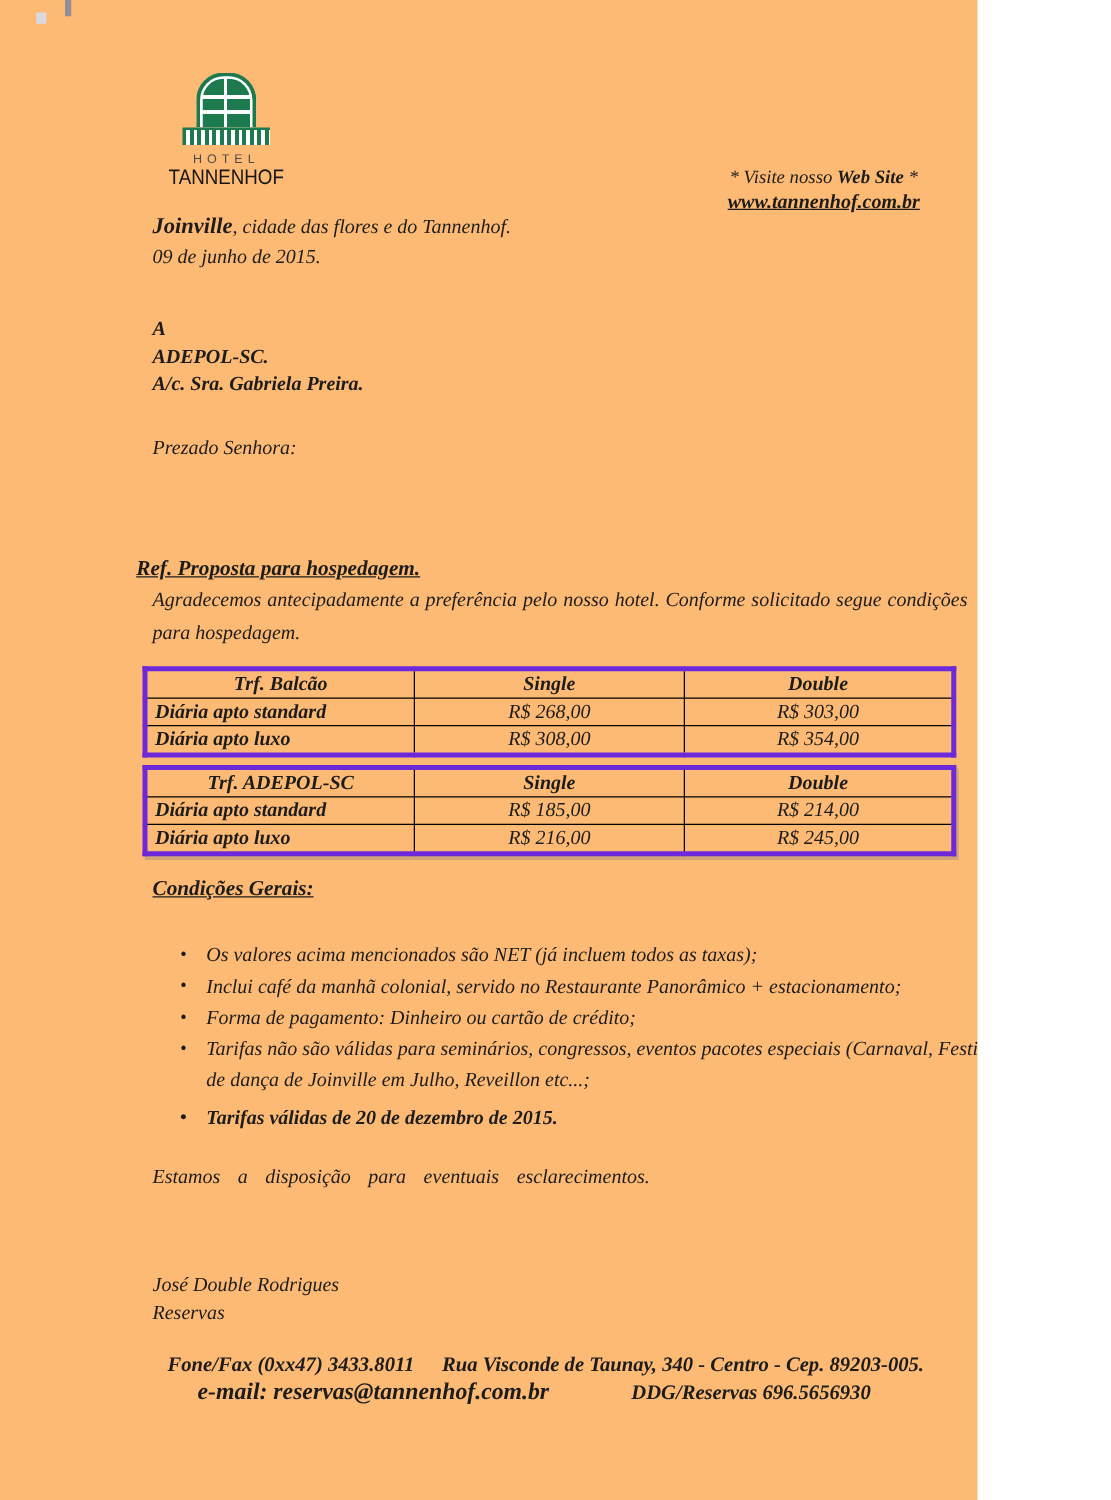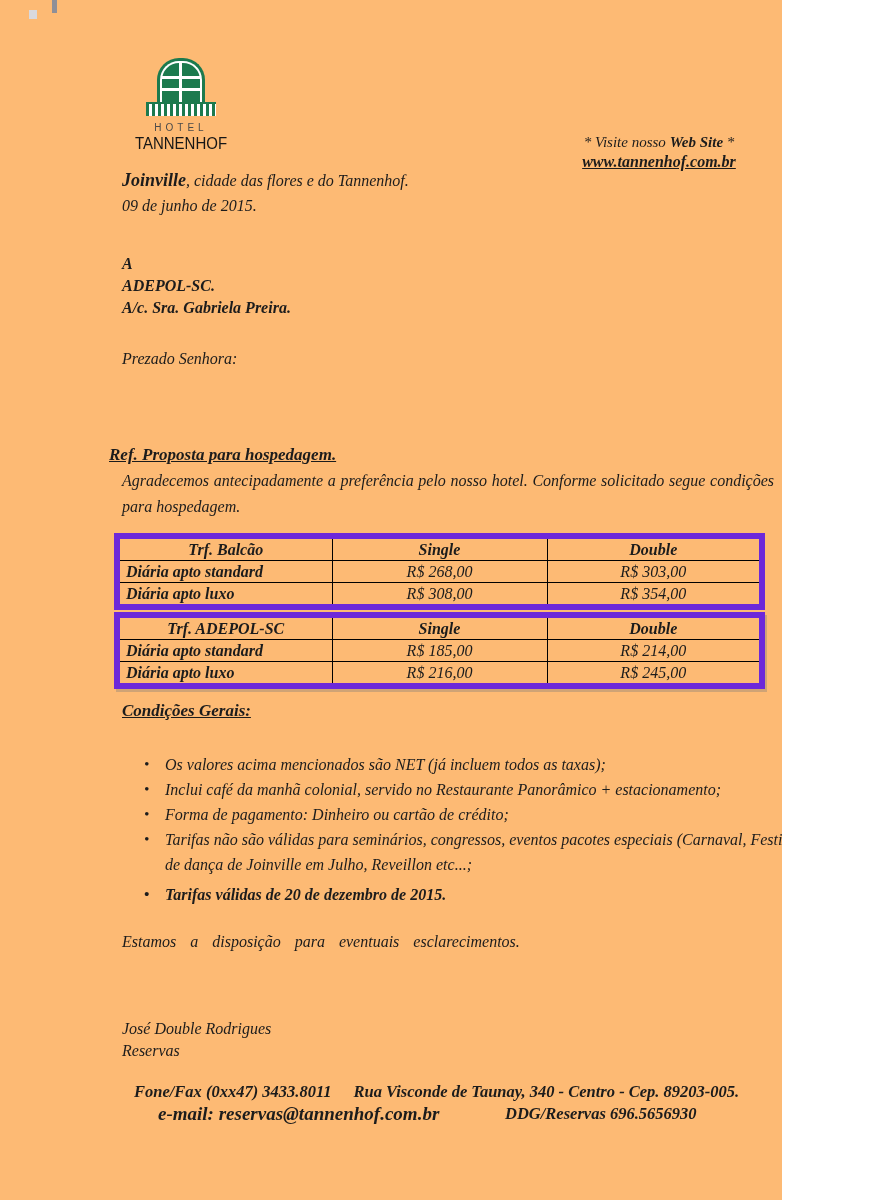--- a/index.html
+++ b/index.html
@@ -40,21 +40,21 @@
 
   
   .webblock{position:absolute;left:566px;top:134px;width:186px;text-align:center;font-style:italic;}
   .webline1{font-size:15px;white-space:nowrap;}
   .webline2{margin-top:2px;font-size:16px;font-weight:bold;text-decoration:underline;white-space:nowrap;}
 
   
   .rates{position:absolute;left:114px;width:651px;border-collapse:collapse;table-layout:fixed;
          font-style:italic;font-size:16px;}
   .rates td,.rates th{border:1px solid #000;height:21px;padding:0 6px;overflow:hidden;}
-  .rates{border:6px solid #6d28d9;padding-left:28px;}
+  .rates{border:4px solid #6d28d9;padding-left:28px;}
   .rates th{font-weight:bold;text-align:center;}
   .rates td.lbl{font-weight:bold;text-align:left;}
   .rates td.val{text-align:center;}
   .tbl2{box-shadow:2px 3px 0 rgba(120,120,120,.35);}
 
   
   .conds{position:absolute;left:122px;top:736px;width:670px;margin:16px;padding:0;list-style:none;font-style:italic;font-size:16px;}
   .conds li{position:relative;padding-left:27px;line-height:25px;margin:0;}
   .conds li::before{content:"•";position:absolute;left:6px;top:0;font-size:15px;}
   .conds li.last{font-weight:bold;margin-top:5px;}

